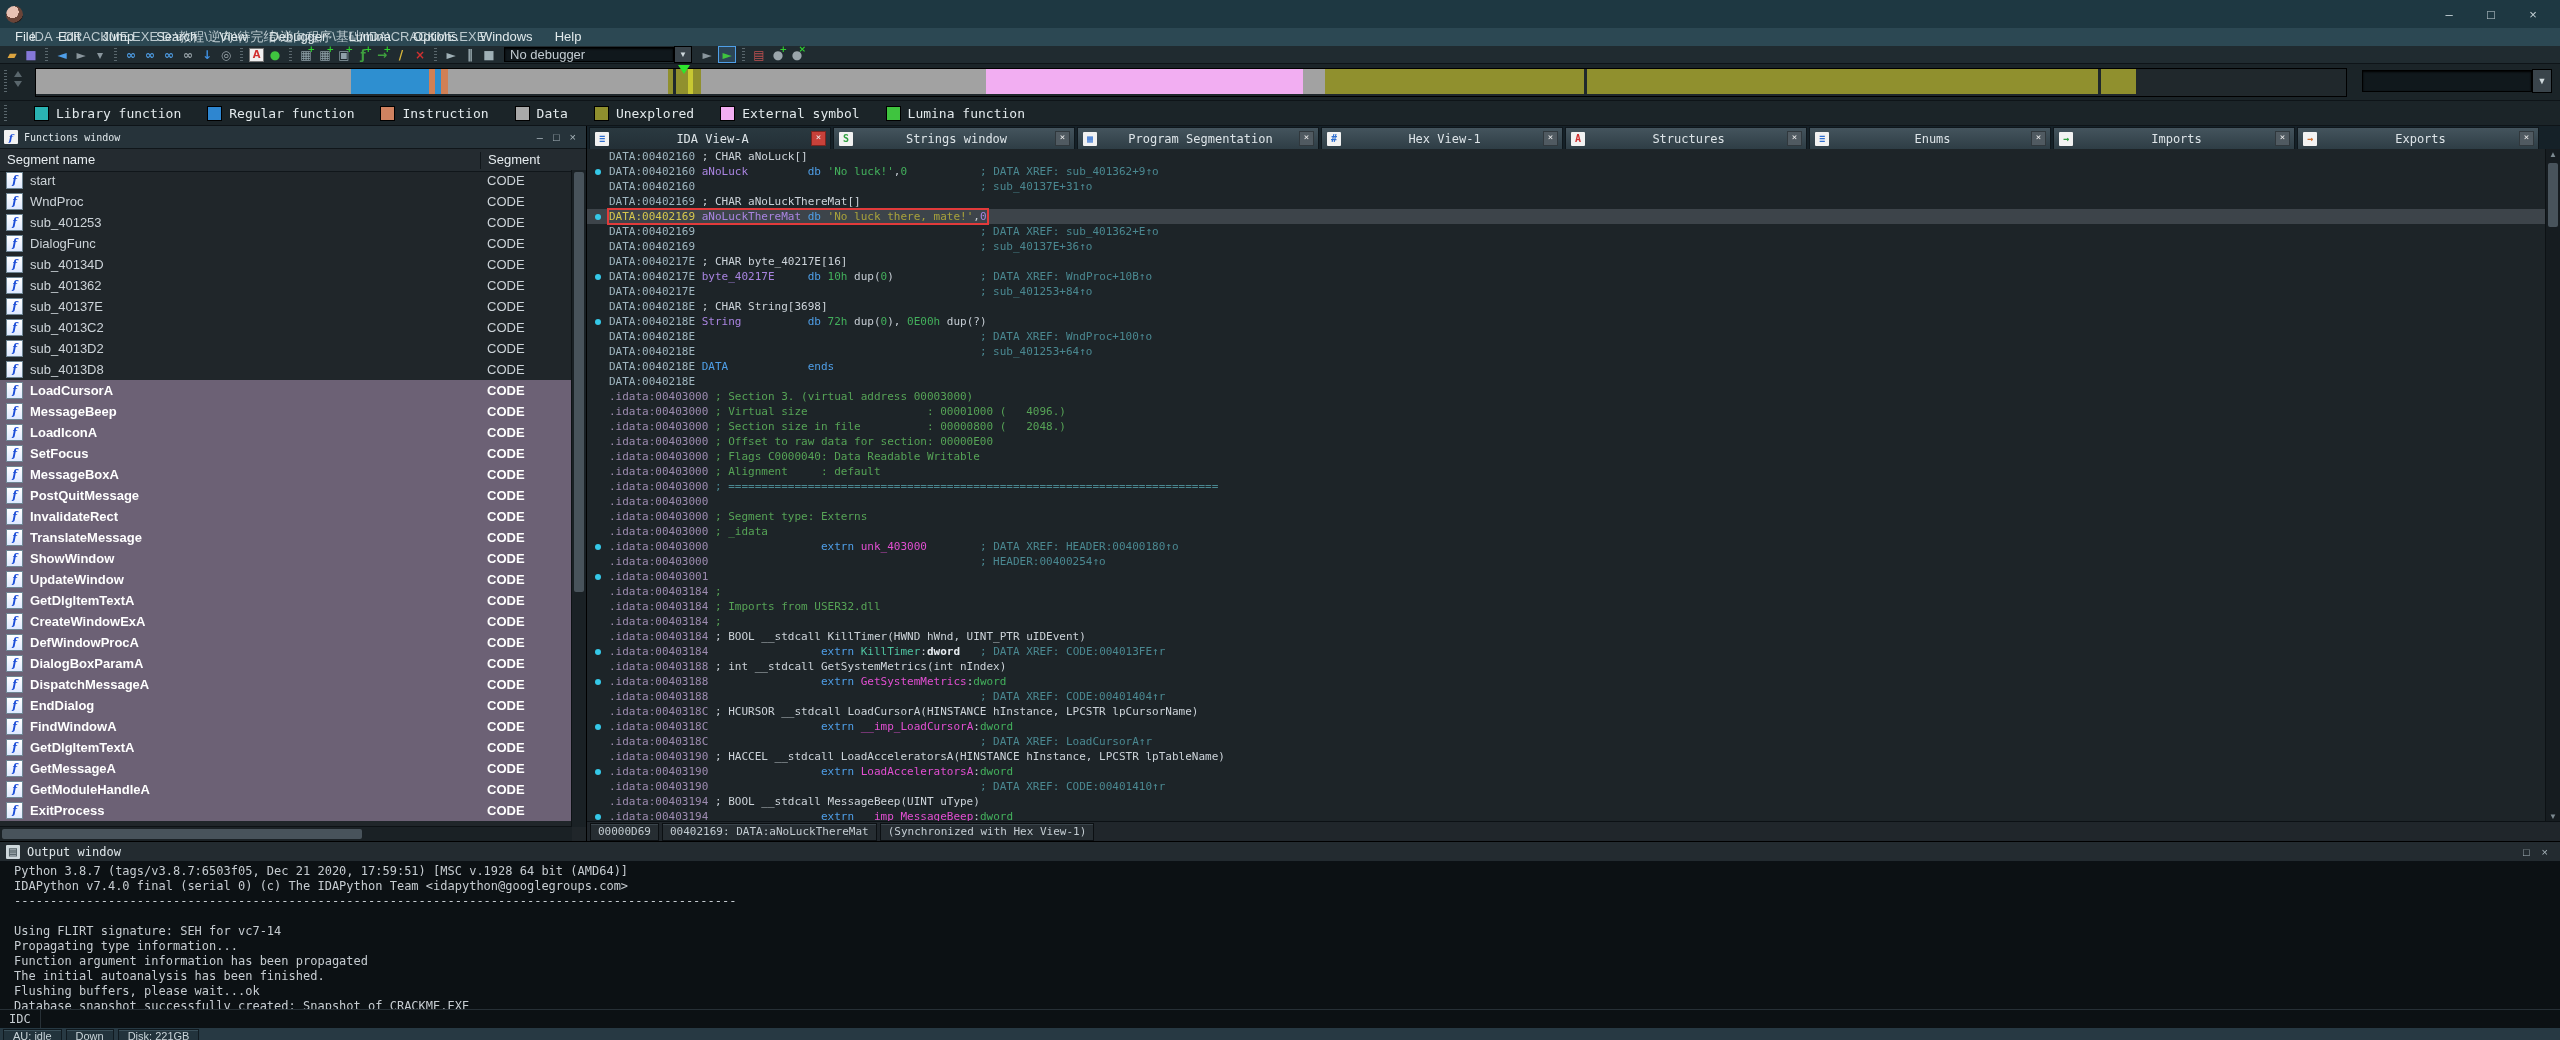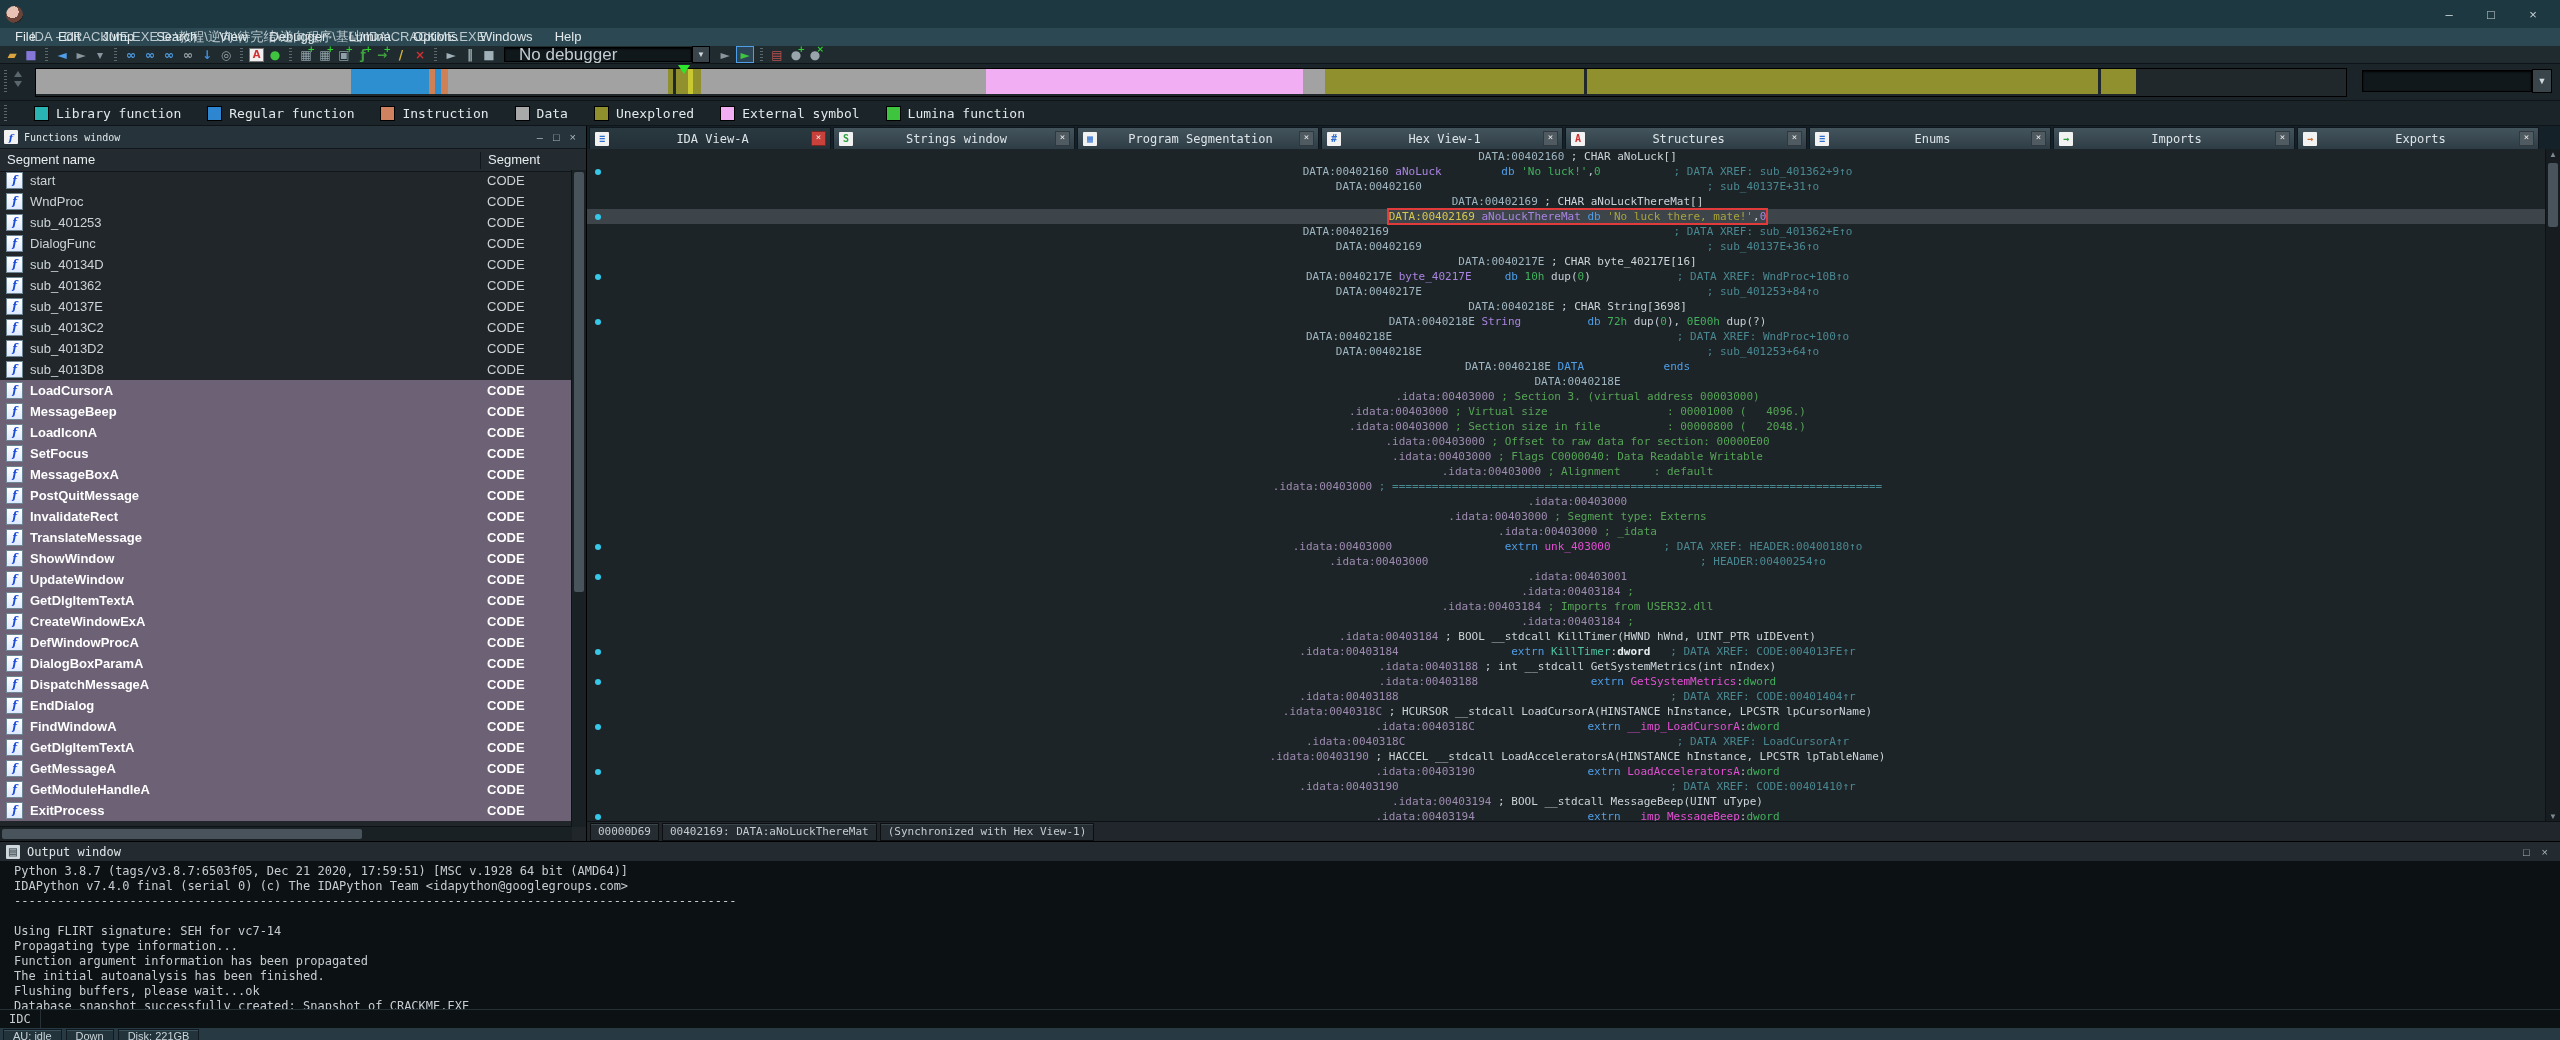--- a/index.html
+++ b/index.html
@@ -23,21 +23,21 @@
   .toolbar{height:17px;background:#202b30;display:flex;align-items:center;padding:0 4px;gap:3px;}
   .tsep{width:3px;height:13px;margin:0 3px;
         background:repeating-linear-gradient(#5a676d 0 1px,transparent 1px 3px);}
   .ticon{position:relative;width:16px;height:15px;display:flex;align-items:center;justify-content:center;
          font-size:12px;font-weight:bold;font-family:"DejaVu Sans",sans-serif;}
   .ticon.box{background:#f0f0f0;border:1px solid #777;width:13px;height:12px;font-size:10px;}
   .ticon.sel{border:1px solid #4f9fe8;background:#2c4556;}
   .ticon .badge{position:absolute;right:-1px;top:-3px;font-size:9px;color:#2fd02f;font-weight:bold;}
   .tcombo{display:flex;align-items:center;margin:0 4px;}
   .tcombo .val{width:158px;height:13px;background:#10181c;border:1px solid #000;
-               box-shadow:inset 0 1px 2px #000;color:#c3ccd2;font-size:17px;line-height:13px;padding:0 14px;}
+               box-shadow:inset 0 1px 2px #000;color:#c3ccd2;font-size:13px;line-height:13px;padding:0 5px;}
   .tcombo .arr{width:16px;height:15px;background:#3a444b;border:1px solid #000;color:#cfd8dc;
                font-size:8px;display:flex;align-items:center;justify-content:center;}
 
   
   .navband{position:relative;height:36px;background:#1b2428;border-top:1px solid #0e1418;}
   .grip{position:absolute;left:4px;top:6px;width:3px;height:24px;
         background:repeating-linear-gradient(#5a676d 0 1px,transparent 1px 3px);}
   .navarrows{position:absolute;left:14px;top:7px;display:flex;flex-direction:column;gap:4px;}
   .navarrows span{width:0;height:0;border-style:solid;}
   .nav-up{border-width:0 4px 6px 4px;border-color:transparent transparent #5a676d transparent;}
@@ -95,21 +95,21 @@
        border:1px solid #0f171c;color:#dde4e8;font-size:12px;font-family:"DejaVu Sans Mono",monospace;}
   .tab.active{background:linear-gradient(#2a3940,#232f36);}
   .tabicon{flex:0 0 14px;height:14px;background:#f2f2f2;margin:0 5px;border-radius:1px;
            display:flex;align-items:center;justify-content:center;font-size:10px;font-weight:bold;}
   .tlabel{flex:1;text-align:center;white-space:nowrap;overflow:hidden;}
   .tclose{flex:0 0 13px;height:13px;background:#505a61;border:1px solid #30383d;color:#eee;
           font-size:9px;line-height:11px;text-align:center;margin-right:4px;}
   .tab.active .tclose{background:#c8413a;border-color:#7c241f;}
 
   .disasm{position:absolute;top:23px;left:0;right:14px;bottom:18px;background:#1d2428;overflow:hidden;
-          font:11px/15px "DejaVu Sans Mono",monospace;white-space:pre;text-align:center;}
+          font:11px/15px "DejaVu Sans Mono",monospace;white-space:pre;}
   .dline{position:relative;height:15px;padding-left:22px;color:#c5ccd3;}
   .dline.sel{background:#3d444a;}
   .selwrap{outline:2px solid #e23b3b;}
   .dot{position:absolute;left:8px;top:5px;width:6px;height:6px;border-radius:50%;background:#35c8e8;}
   .t-a{color:#9fb6c0}.t-A{color:#d6c84f}.t-i{color:#9d8bb0}.t-c{color:#ccd3d9}.t-g{color:#56a356}
   .t-x{color:#4a8891}.t-n{color:#a984e0}.t-k{color:#4f9fe8}.t-s{color:#43b05c}.t-S{color:#a8a23c}
   .t-m{color:#43b05c}.t-e{color:#e24fd2}.t-E{color:#4fc2a0}.t-w{color:#e8eef2;font-weight:bold}
   .t-p{color:#c5ccd3}.t-d{color:#4a8891}
   .dscroll{position:absolute;right:0;top:23px;bottom:18px;width:14px;background:#161c20;border-left:1px solid #0d1215;}
   .dscroll .thumb{position:absolute;left:2px;right:2px;top:14px;height:64px;background:#48535b;border-radius:2px;}

